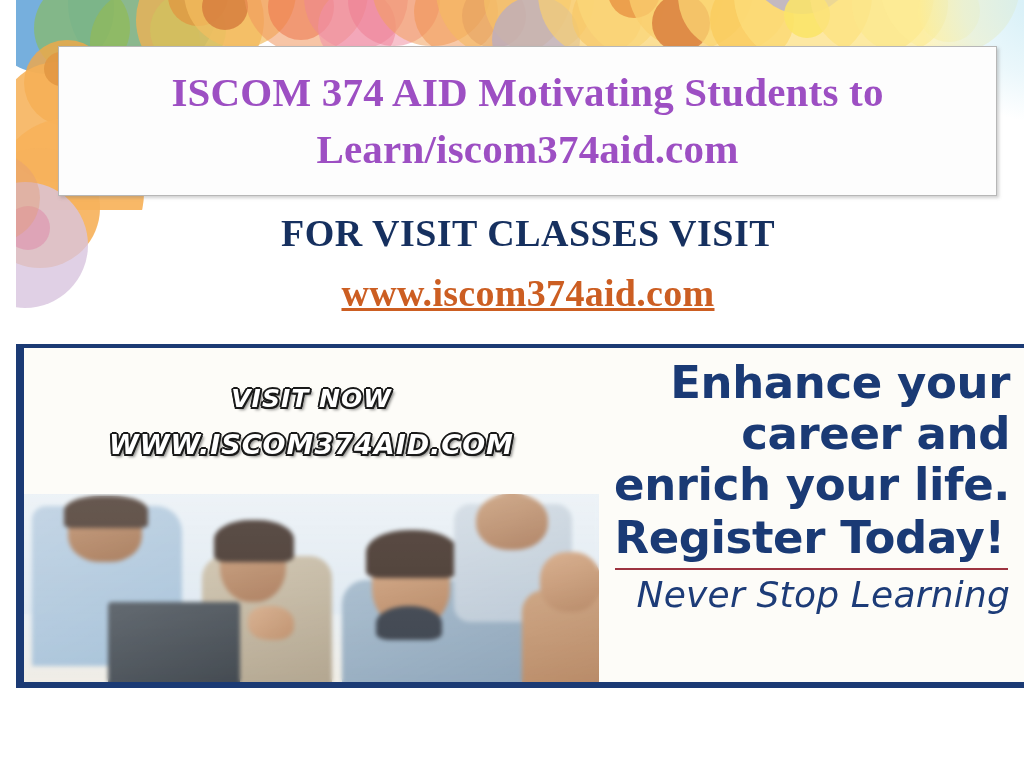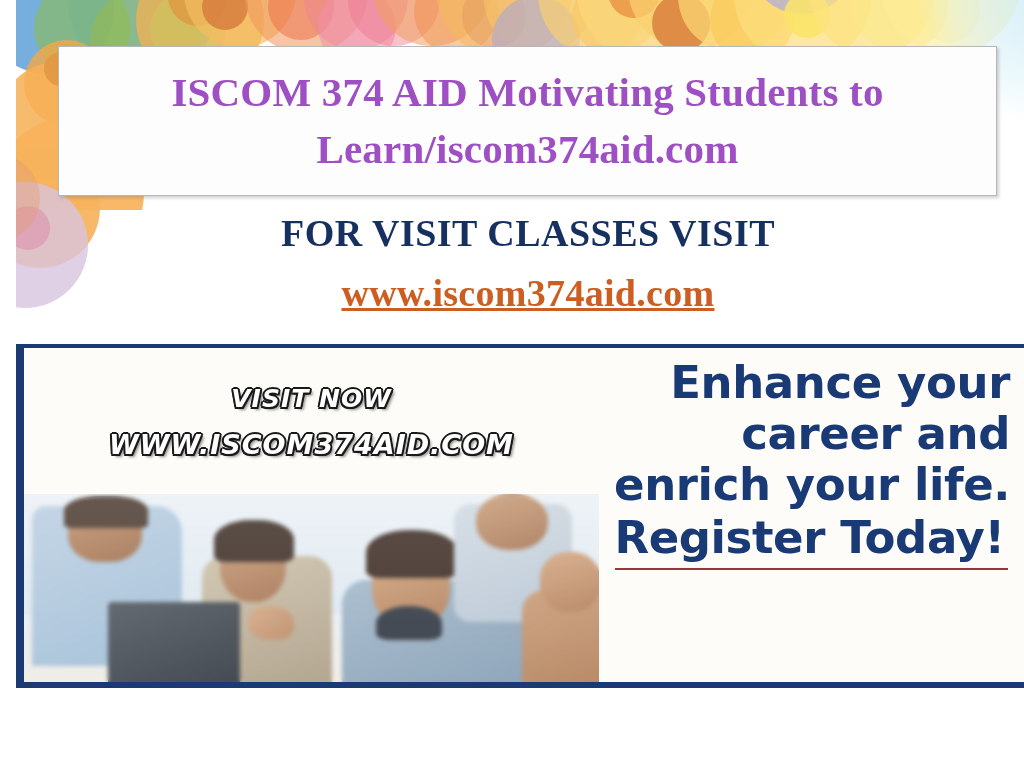--- a/index.html
+++ b/index.html
@@ -346,19 +346,20 @@
             <div class="ph" style="left: 318px; top: 256px; width: 86px; height: 20px; background: rgb(242, 236, 224); border-radius: 50%;"></div>
             <div class="ph" style="left: 266px; top: 240px; width: 72px; height: 18px; background: rgb(59, 65, 73); border-radius: 3px;"></div>
             <div style="position: absolute; inset: 0px; backdrop-filter: blur(2.2px); background: linear-gradient(rgba(255, 255, 255, 0.18), rgba(255, 255, 255, 0.04));"></div>
           </div>
       </div>
 
       <div id="text-col">
         <div id="enhance">Enhance your career and enrich your life.</div>
         <div id="register">Register Today!</div>
         <div id="red-rule"></div>
+        <div id="never-stop">Never Stop Learning</div>
       </div>
 
     </div>
   </div>
   <div id="banner-right-stripe"></div>
 
 </div>
 
 </body></html>

